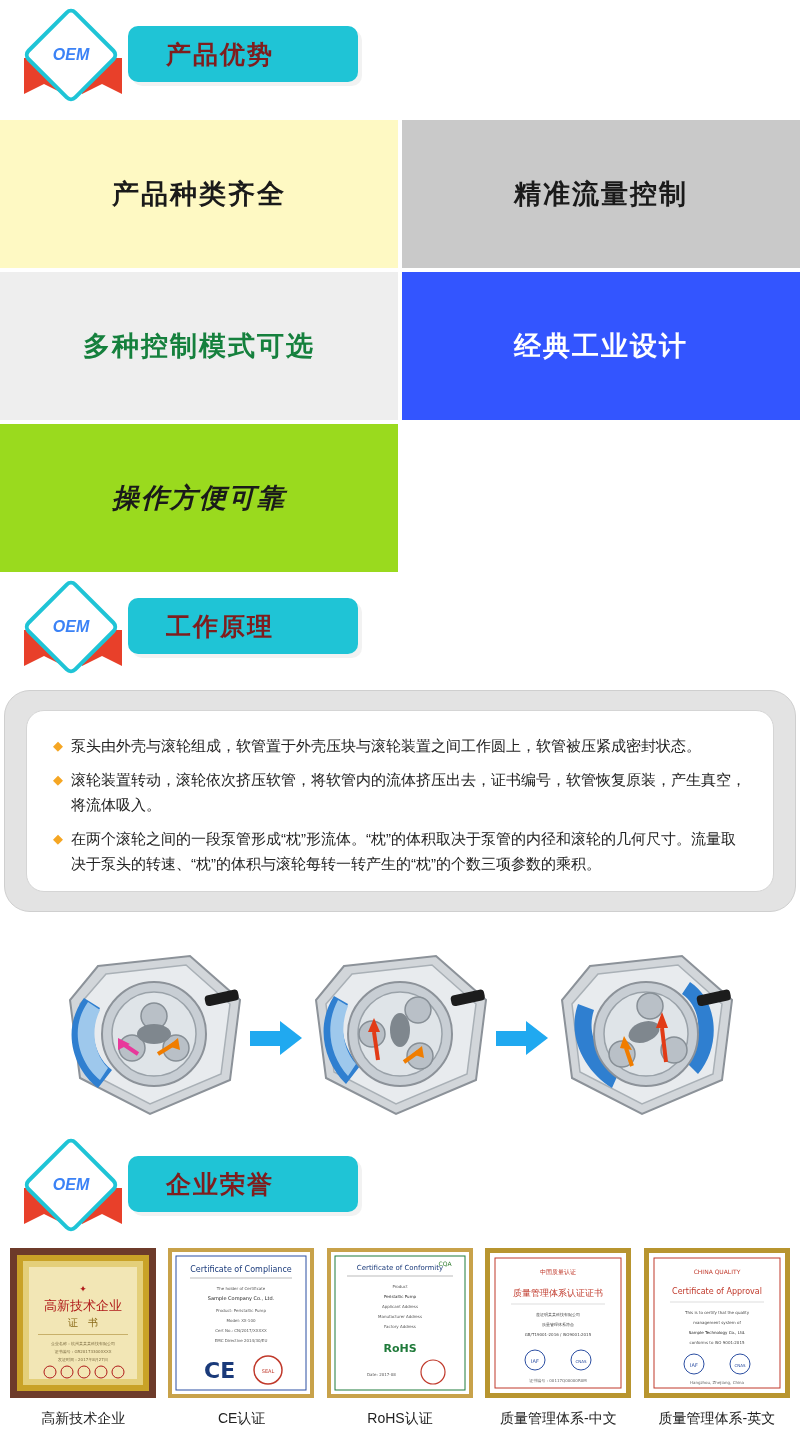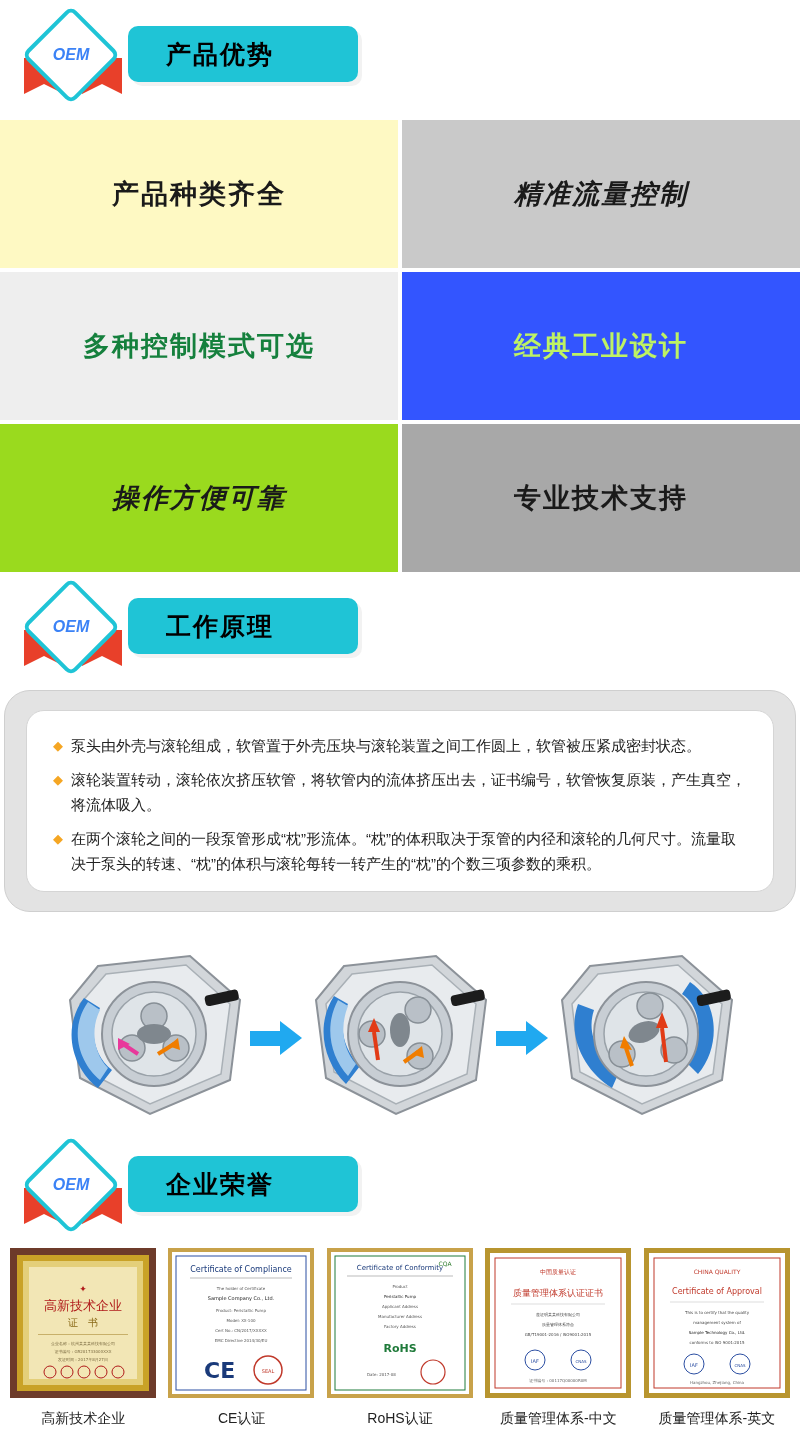--- a/index.html
+++ b/index.html
@@ -19,21 +19,21 @@
     margin-left: 10px;
   }
   .sec-bar {
     position: absolute;
     left: 108px;
     top: 14px;
     width: 230px;
     height: 56px;
     background: #1fc4d6;
     border-radius: 10px;
-    color: #000000;
+    color: #7f1d1d;
     font-size: 25px;
     font-weight: bold;
     letter-spacing: 2px;
     display: flex;
     align-items: center;
     padding-left: 38px;
   }
   .sec-bar.shadow::after {
     content: "";
     position: absolute;
@@ -213,34 +213,31 @@
     <div class="tail-r"></div>
     <div class="diamond"></div>
     <div class="oem">OEM</div>
   </div>
 </div>
 
 <div class="adv-grid">
   <div class="adv-cell" style="background:#fef9c3;color:#1a1a1a;">
     <span>产品种类齐全</span>
   </div>
-  <div class="adv-cell" style="background:#c9c9c9;color:#1a1a1a;font-style:italic;">
+  <div class="adv-cell" style="background:#c9c9c9;color:#1a1a1a;">
     <span>精准流量控制</span>
   </div>
   <div class="adv-cell" style="background:#eeeeee;color:#15803d;">
     <span>多种控制模式可选</span>
   </div>
-  <div class="adv-cell" style="background:#3355ff;color:#bef264;">
+  <div class="adv-cell" style="background:#3355ff;color:#ffffff;">
     <span>经典工业设计</span>
   </div>
   <div class="adv-cell" style="background:#9ada1e;color:#1a1a1a;font-style:italic;">
     <span>操作方便可靠</span>
-  </div>
-  <div class="adv-cell" style="background:#a8a8a8;color:#1a1a1a;">
-    <span>专业技术支持</span>
   </div>
 </div>
 
 <div class="sec-head" style="position:absolute; left:10px; top:584px;">
   <div class="sec-bar shadow">
     <span>工作原理</span>
   </div>
   <div class="ribbon">
     <div class="tail-l"></div>
     <div class="tail-r"></div>

